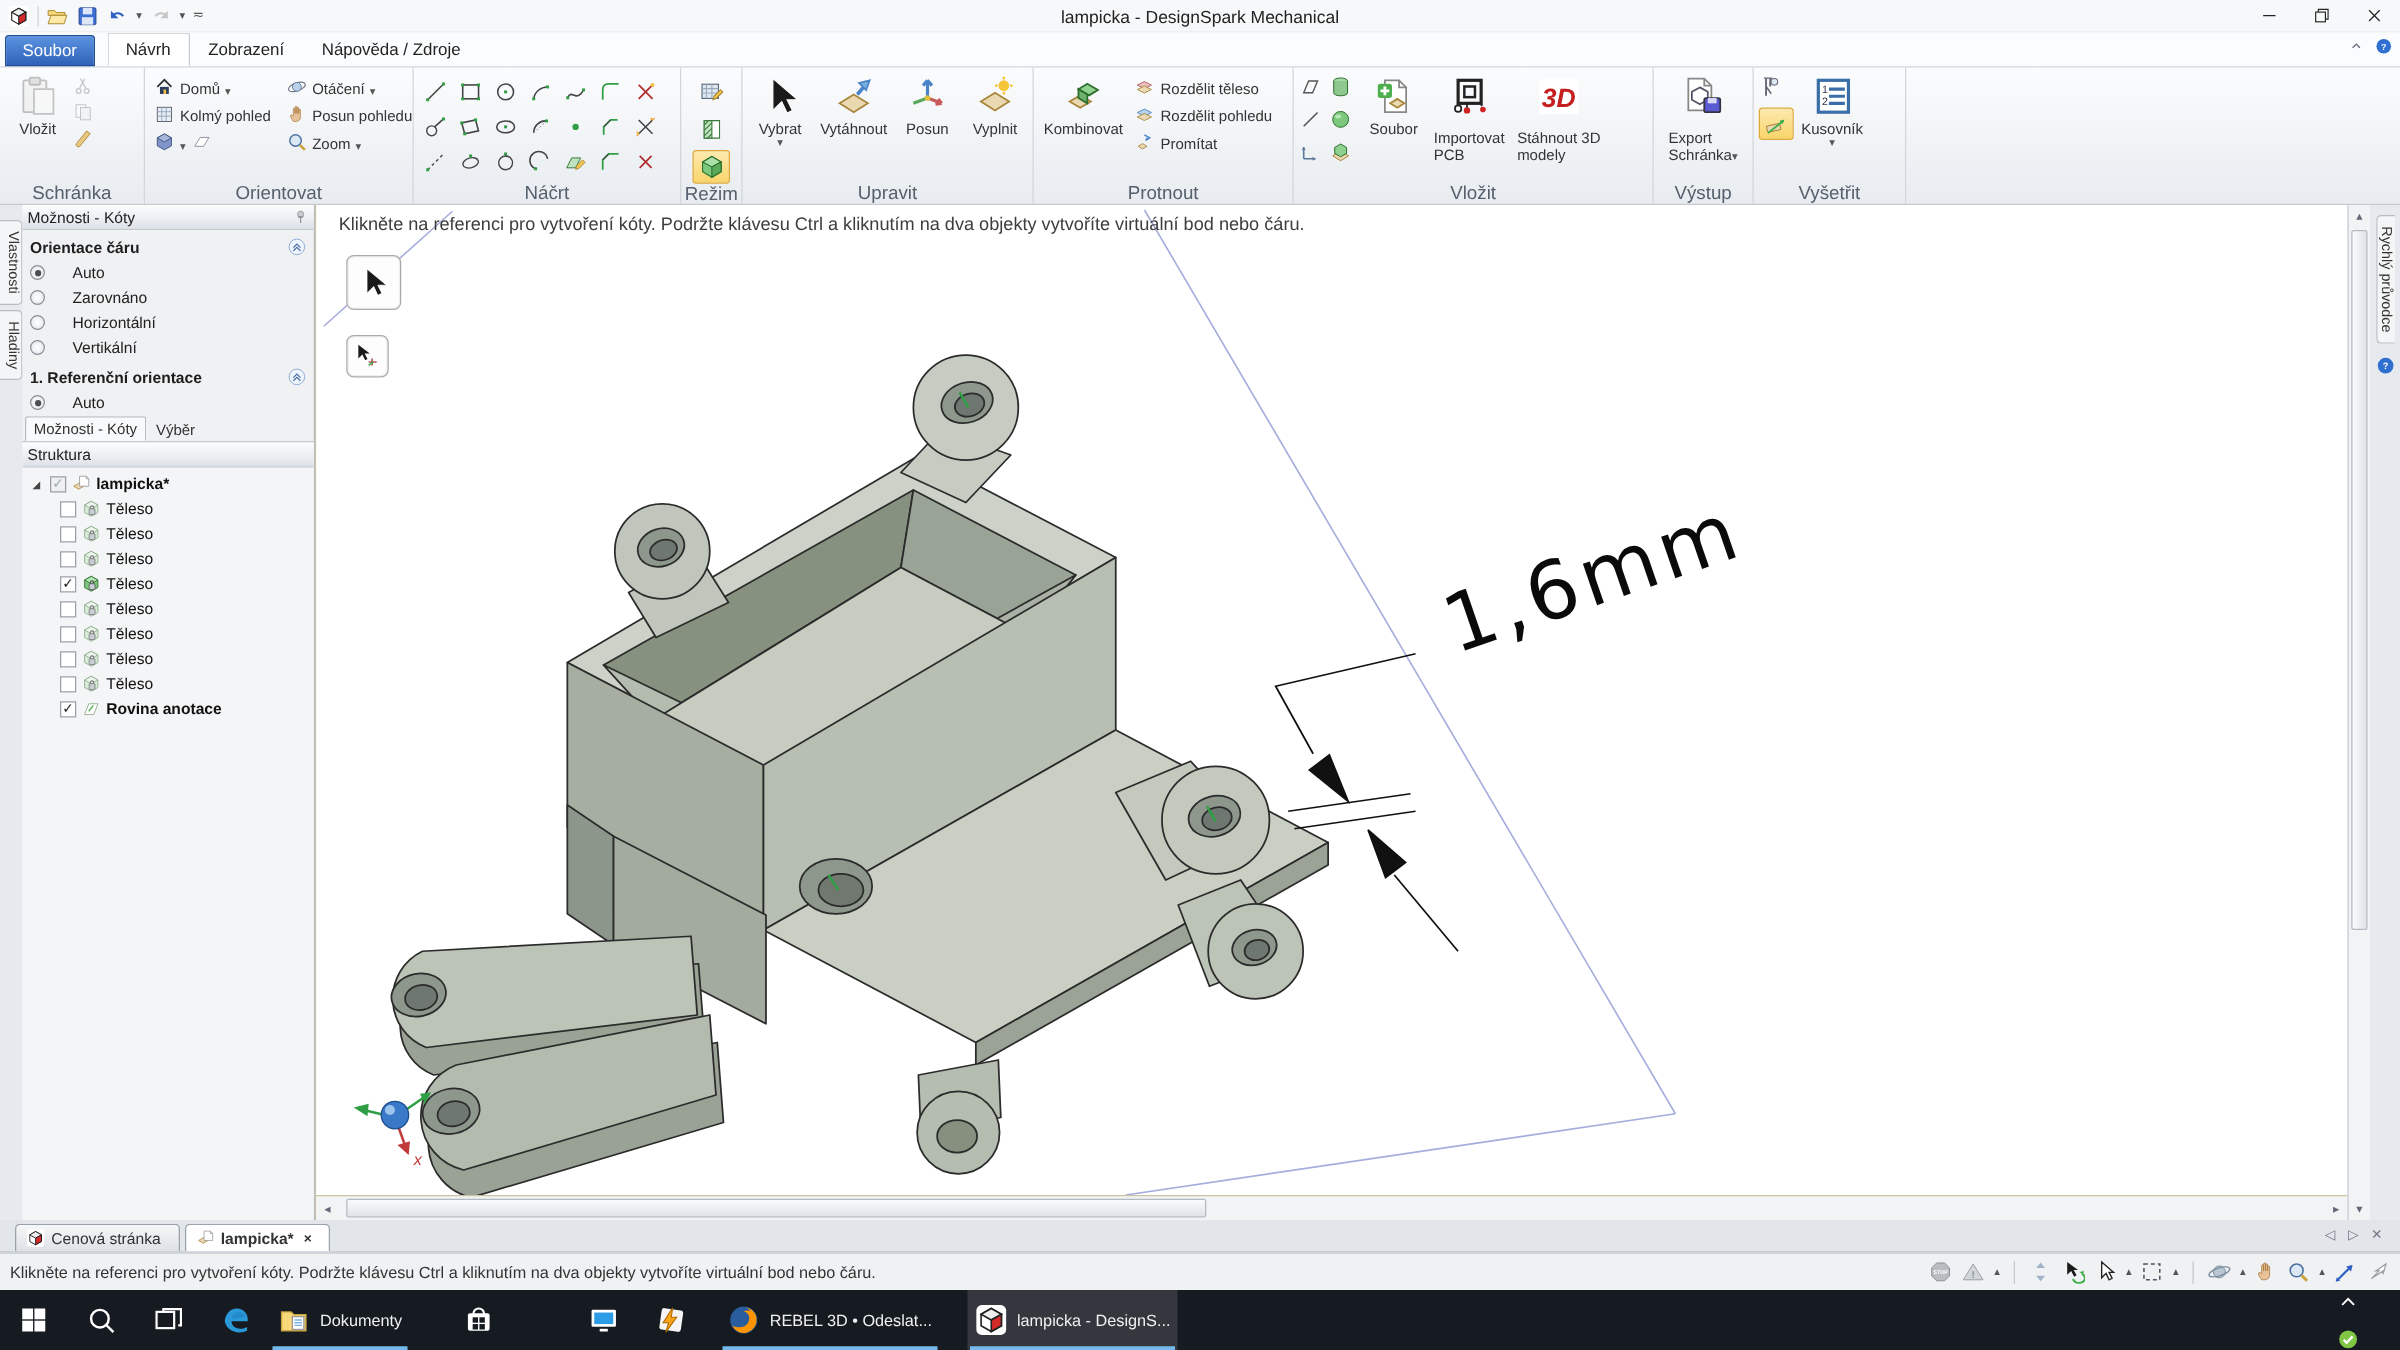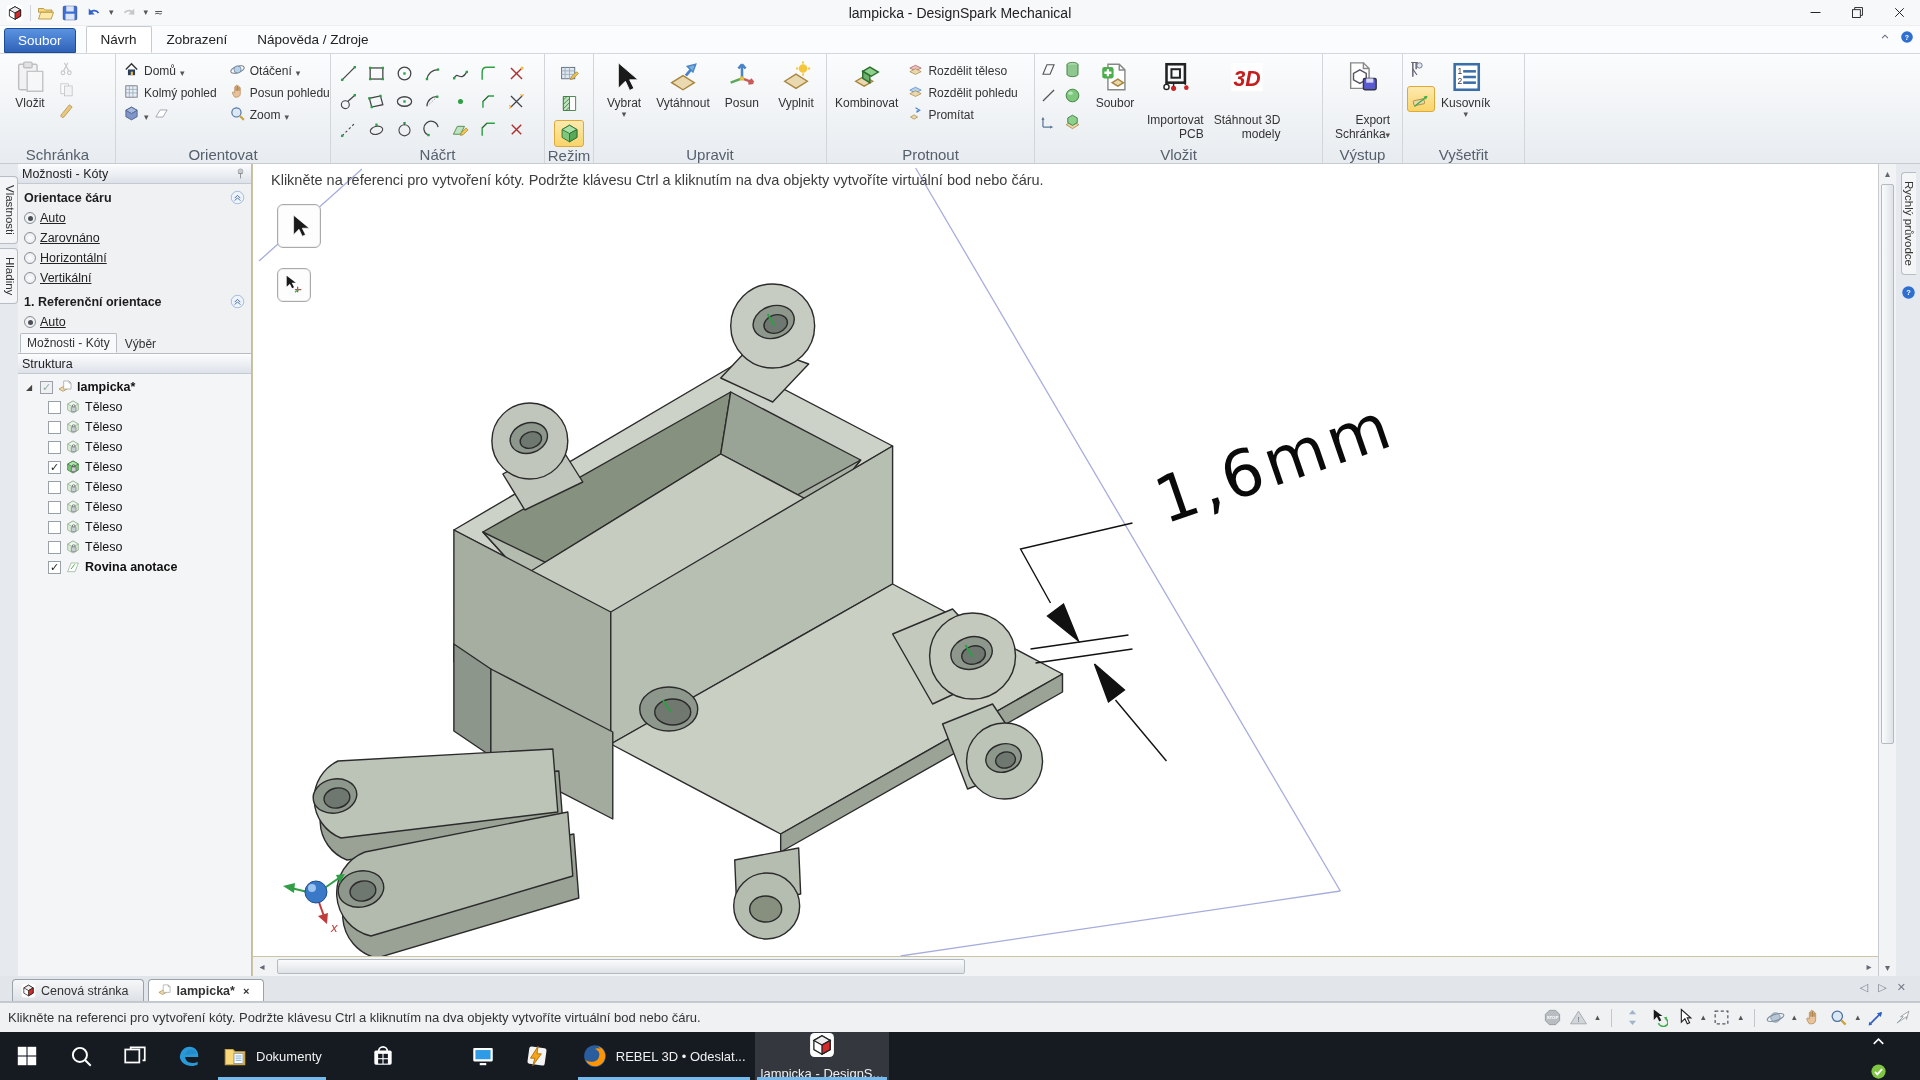--- a/index.html
+++ b/index.html
@@ -23,21 +23,21 @@
   .tabrow-right{position:absolute;right:6px;top:4px;display:flex;gap:8px;align-items:center;}
   .tabrow-right .ic14{width:14px;height:14px;display:inline-block;}
   
   .ribbon{height:110px;background:linear-gradient(#fbfcfd,#e8ecf0);border-bottom:1px solid #c6cbd2;display:flex;}
   .rgroup{display:flex;flex-direction:column;border-right:1px solid #d2d6db;position:relative;}
   .gbody{flex:1;display:flex;align-items:flex-start;padding:4px 4px 0 4px;gap:2px;}
   .glabel{height:17px;font-size:15px;color:#55606c;text-align:center;white-space:nowrap;}
   .bigbtn{display:flex;flex-direction:column;align-items:center;justify-content:flex-start;padding:2px 4px;border-radius:3px;min-width:52px;}
   .bigbtn .ic32{width:34px;height:34px;display:block;}
   .blabel{font-size:12px;color:#333;white-space:nowrap;margin-top:2px;text-align:center;}
-  .blabel2{font-size:12px;color:#333;text-align:right;line-height:1.15;margin-top:20px;}
+  .blabel2{font-size:12px;color:#333;text-align:left;line-height:1.15;margin-top:10px;}
   .minicol{display:flex;flex-direction:column;gap:4px;padding-top:2px;}
   .ic16{width:17px;height:17px;display:inline-block;}
   .ic20{width:20px;height:20px;display:inline-block;}
   .dis{filter:grayscale(1);opacity:.55;}
   .medgrid{display:grid;grid-template-columns:auto auto;column-gap:6px;row-gap:3px;padding-top:2px;}
   .medbtn{display:flex;align-items:flex-end;gap:4px;font-size:12px;color:#333;white-space:nowrap;padding:1px 3px;border-radius:2px;}
   .sketchgrid{display:grid;grid-template-columns:repeat(7,27px);grid-auto-rows:27px;gap:1px;padding-top:2px;}
   .stool{display:flex;align-items:center;justify-content:center;border-radius:2px;}
   .stool svg{width:19px;height:19px;}
   .modecol{display:flex;flex-direction:column;gap:3px;padding-top:2px;}
@@ -48,21 +48,21 @@
   .minigrid span{width:19px;height:19px;}
   
   .workarea{flex:1;display:flex;min-height:0;}
   .sidetabs{width:18px;background:#e6eaee;display:flex;flex-direction:column;padding-top:12px;gap:4px;}
   .vtab{writing-mode:vertical-rl;font-size:11.5px;color:#333;background:#f4f5f6;border:1px solid #b8bdc4;border-left:none;border-radius:0 4px 4px 0;padding:8px 1px;}
   .leftpanel{width:234px;background:#f0f1f3;border-right:1px solid #b8bdc4;display:flex;flex-direction:column;font-size:12.5px;}
   .phdr{height:20px;background:linear-gradient(#fdfdfe,#dde2e9);border-bottom:1px solid #c5cad1;display:flex;align-items:center;padding:0 4px;color:#222;}
   .phdr .pin{margin-left:auto;width:13px;height:13px;}
   .sechdr{display:flex;align-items:center;padding:6px 6px 3px 6px;font-weight:bold;color:#1d1d1d;}
   .sechdr .chev{margin-left:auto;width:15px;height:15px;}
-  .radiorow{display:flex;align-items:center;gap:4px;padding:3px 6px;color:#222;text-decoration:underline;}
+  .radiorow{display:flex;align-items:center;gap:22px;padding:3px 6px;color:#222;}
   .radio{width:12px;height:12px;border-radius:50%;border:1px solid #8b9097;background:radial-gradient(#fff,#dfe3e8);position:relative;}
   .radio.sel::after{content:"";position:absolute;inset:2.5px;border-radius:50%;background:#4a4f55;}
   .ptabs{display:flex;align-items:flex-end;height:20px;border-bottom:1px solid #b8bdc4;padding-left:2px;gap:2px;margin-top:2px;}
   .ptab{font-size:12px;color:#333;padding:2px 6px;}
   .ptab.active{background:#f8f9fa;border:1px solid #b8bdc4;border-bottom:1px solid #f8f9fa;border-radius:2px 2px 0 0;}
   .structwrap{flex:1;background:#f4f5f6;overflow:hidden;display:flex;flex-direction:column;}
   .tree{padding-top:3px;}
   .trow{display:flex;align-items:center;gap:4px;height:20px;color:#111;}
   .trow .cb{width:13px;height:13px;border:1px solid #9aa0a8;background:#fff;font-size:11px;line-height:11px;text-align:center;color:#222;}
   .trow .cb.part{color:#9aa;background:#eef0f2;}
@@ -1066,21 +1066,21 @@
               <path d="M13 3 6 14h4l-2 7 8-11h-4z" fill="#f7a418" stroke="#b06a00" stroke-width=".8"></path>
             </svg></span>
         </div>
         <div class="tbtn open" style="margin-left: 12px;">
           <span class="ic26"><svg viewBox="0 0 24 24" width="100%" height="100%">
               <circle cx="12" cy="12" r="10" fill="#2a5d9e"></circle>
               <path d="M12 2.5a9.5 9.5 0 1 1-8.7 13.3c3.2 2.4 9.7 2.4 11.9-1.8 1.8-3.4.8-7.3-3.4-8.4 2.2-1 4.3-.8 5.4.2C16 3.4 14.2 2.5 12 2.5z" fill="#ff9500"></path>
             </svg></span>
           <span class="tlab">REBEL 3D • Odeslat...</span>
         </div>
-        <div class="tbtn open on" style="margin-left: 3px; flex-direction: column;">
+        <div class="tbtn open on" style="margin-left: 22px;">
           <span class="ic26"><svg viewBox="0 0 24 24" width="100%" height="100%">
               <rect x="1" y="1" width="22" height="22" rx="4" fill="#fff"></rect>
               <path d="M12 3.5 19.5 7.8 19.5 16.2 12 20.5 4.5 16.2 4.5 7.8Z" fill="#fff" stroke="#222" stroke-width="1.2"></path>
               <path d="M12 3.5 19.5 7.8 12 12 4.5 7.8Z" fill="#eee" stroke="#222" stroke-width="1.2"></path>
               <path d="M12 12 19.5 7.8 19.5 16.2 12 20.5Z" fill="#d42a2a" stroke="#222" stroke-width="1.2"></path>
             </svg></span>
           <span class="tlab">lampicka - DesignS...</span>
         </div>
       </div>
     <div class="tray">

